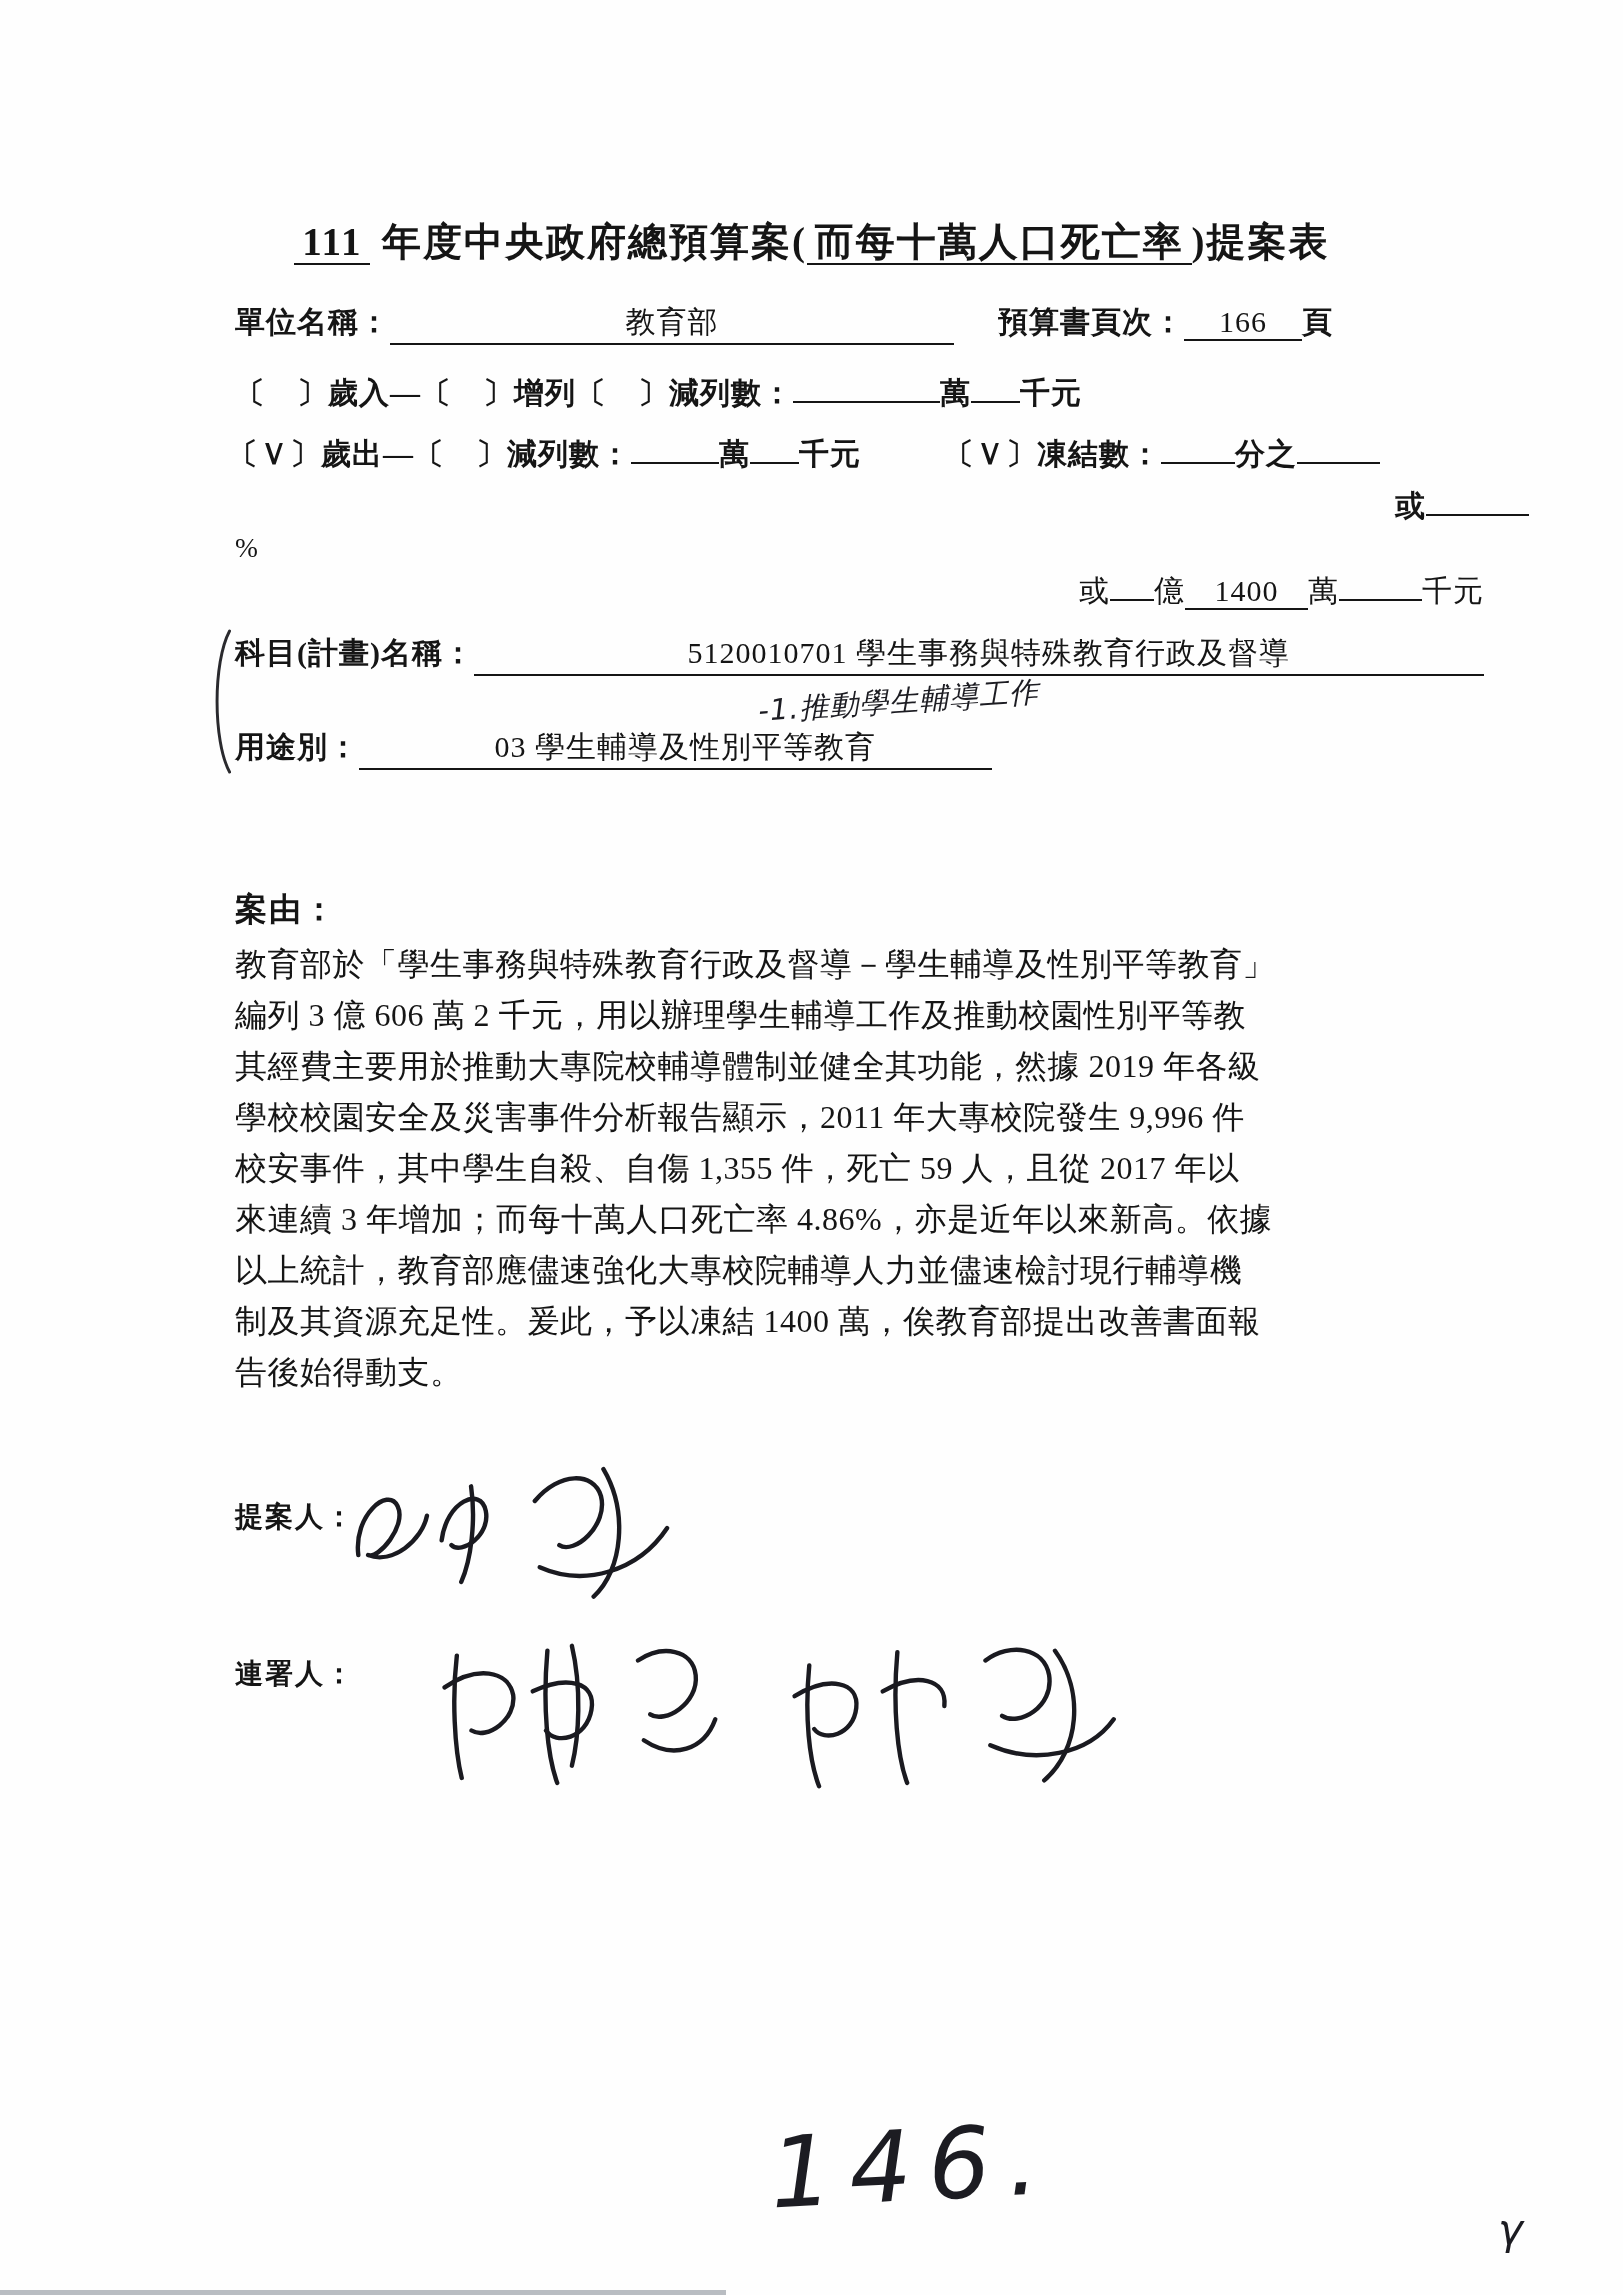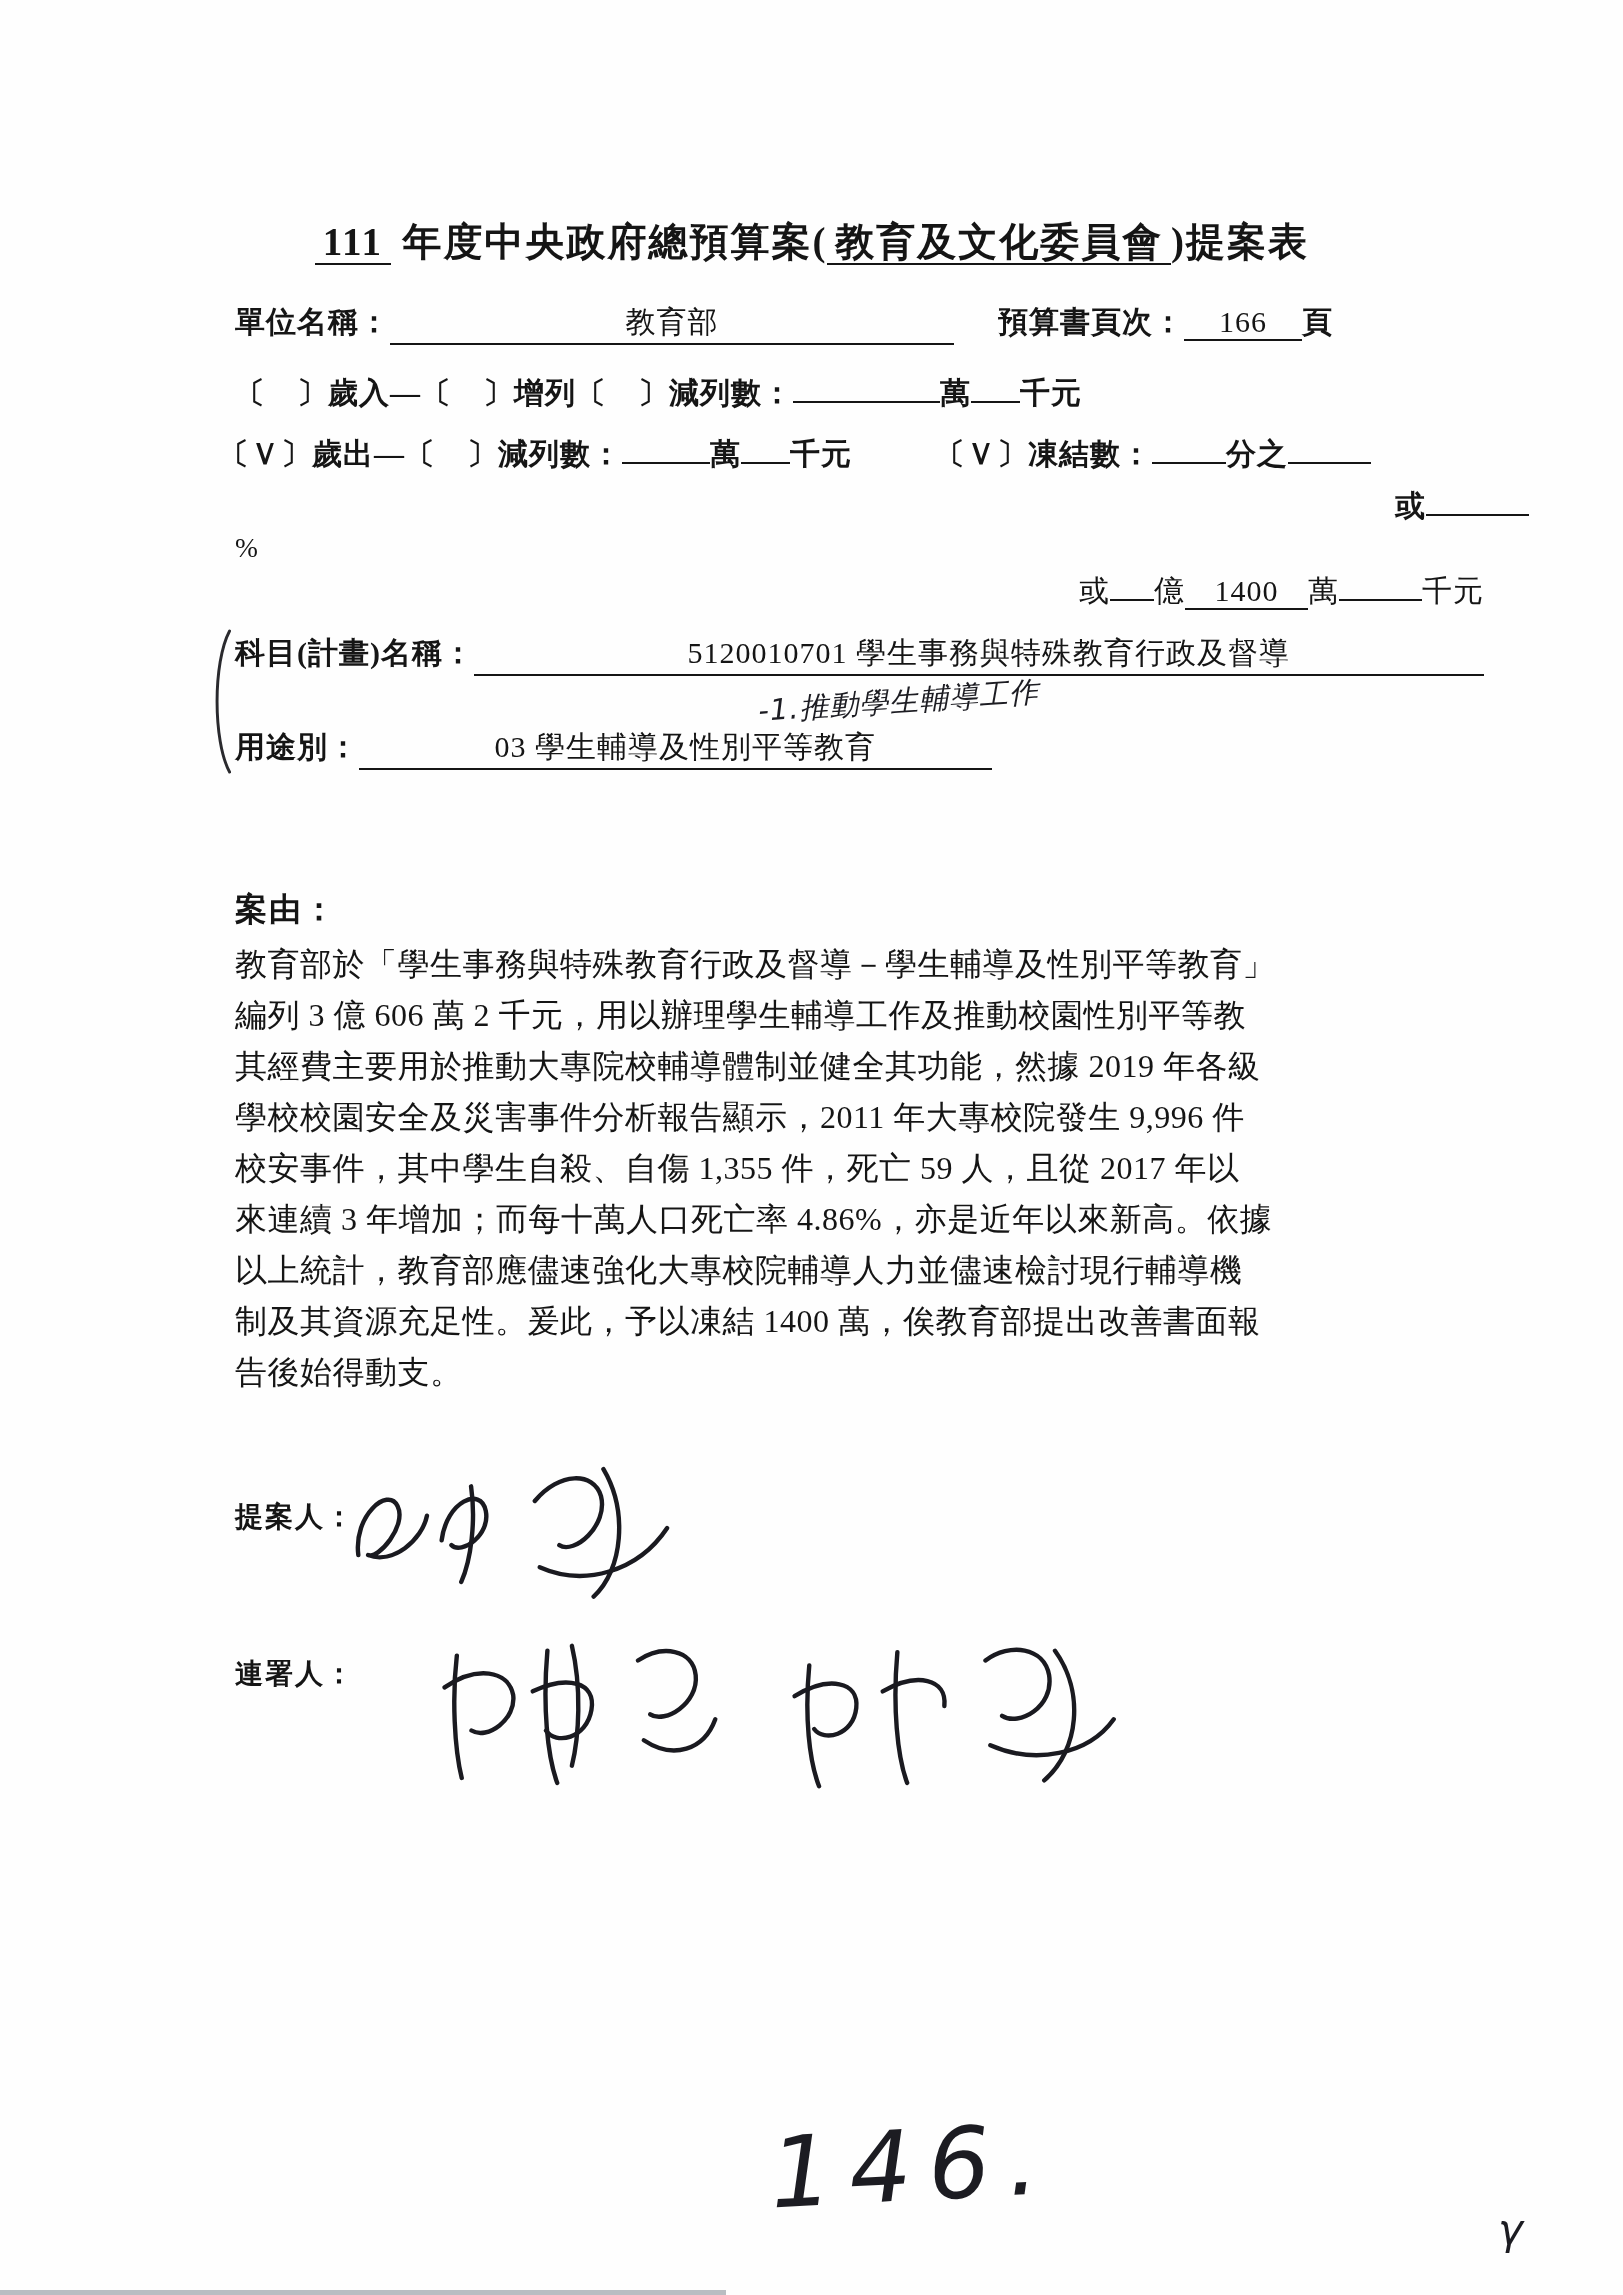--- a/index.html
+++ b/index.html
@@ -43,32 +43,32 @@
   }
   .corner-mark { position:absolute; top:2205px; left:1498px; font-size:42px; }
   .scan-edge { position:absolute; left:0; bottom:0; width:726px; height:4.9px; background:#b9bdc2; }
 </style>
 </head>
 <body>
 
 <div class="page">
 
   <div class="title">
-    <span class="u">111</span><span> 年度中央政府總預算案(</span><span class="u">教育及文化委員會</span><span>)提案表</span>
+    <span class="u">111</span><span> 年度中央政府總預算案(</span><span class="u">而每十萬人口死亡率</span><span>)提案表</span>
   </div>
 
   <div class="line" style="top:302px; left:235px;">
     <span class="bold">單位名稱：</span><span class="fill" style="width:564px;"><span>教育部</span></span><span class="gap"></span><span class="bold">預算書頁次：</span><span class="fill" style="width:118px;"><span>166</span></span><span class="bold">頁</span>
   </div>
 
   <div class="line bold" style="top:373px; left:235px;">
     <span>〔　〕</span><span>歲入—</span><span>〔　〕</span><span>增列</span><span>〔　〕</span><span>減列數：</span><span class="blank" style="width:147px;"></span><span>萬</span><span class="blank" style="width:49px;"></span><span>千元</span>
   </div>
 
-  <div class="line bold" style="top:434px; left:219px;">
+  <div class="line bold" style="top:434px; left:228px;">
     <span>〔Ｖ〕</span><span>歲出—</span><span>〔　〕</span><span>減列數：</span><span class="blank" style="width:88px;"></span><span>萬</span><span class="blank" style="width:49px;"></span><span>千元</span><span class="gap" style="width:83px;"></span><span>〔Ｖ〕</span><span>凍結數：</span><span class="blank" style="width:74px;"></span><span>分之</span><span class="blank" style="width:83px;"></span>
   </div>
 
   <div class="line bold" style="top:486px; left:1395px;">
     <span>或</span><span class="blank" style="width:103px;"></span>
   </div>
 
   <div class="line" style="top:532px; left:235px; font-size:27.5px;">
     <span>%</span>
   </div>

